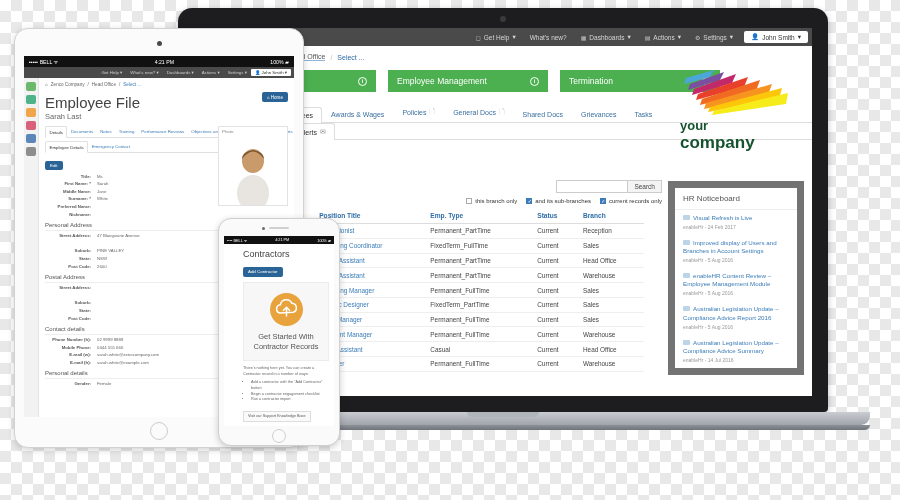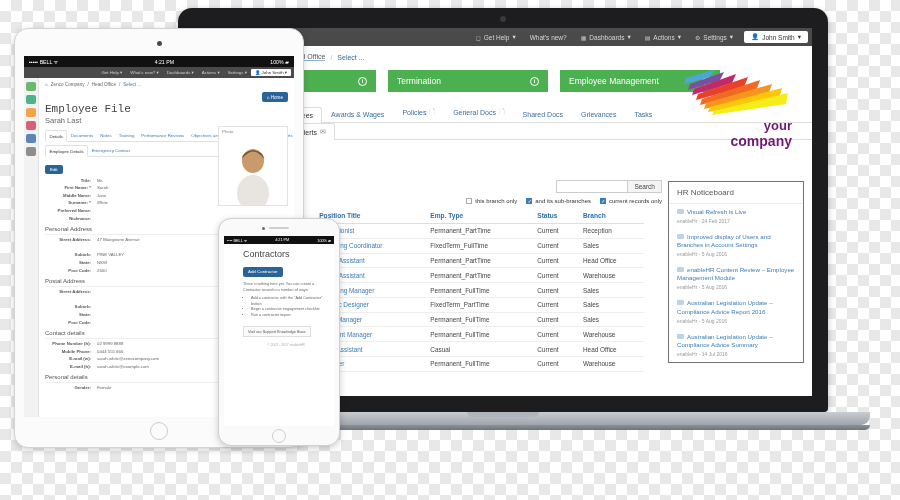--- a/index.html
+++ b/index.html
@@ -96,24 +96,24 @@
   table.emp { width:calc(100% - 190px); margin-left:22px; margin-top:4px; border-collapse:collapse; }
   table.emp th { font-size:6.6px; color:#2f6ea8; text-align:left; padding:4px 4px; font-weight:bold;
      border-bottom:1px solid #ddd; }
   table.emp td { font-size:6.4px; color:#444; padding:3.4px 4px; border-bottom:1px solid #eee; }
   table.emp td.lnk { color:#3b7cb8; }
 
   
   .rightcol { position:absolute; right:8px; top:30px; width:136px; }
   .logo { width:112px; height:92px; margin:4px auto 10px auto; position:relative; }
   .fan { position:absolute; left:0; top:0; width:112px; height:56px; }
-  .logotxt { text-align:right; font-weight:bold; color:#701a75; }
+  .logotxt { text-align:left; font-weight:bold; color:#14532d; }
   .logotxt .l1 { font-size:13px; }
-  .logotxt .l2 { font-size:14px; }
-  .notice { border:1px solid #737373; background:#fff;margin-top:27px; }
+  .logotxt .l2 { font-size:17px; }
+  .notice { border:7px solid #737373; background:#fff;margin-top:27px; }
   .notice h4 { font-size:8px; font-weight:normal; color:#555; padding:6px 8px;
     border-bottom:1px solid #eee; }
   .nitem { padding:4px 8px 5px 8px; }
   .nitem .t { font-size:6.2px; color:#3b7cb8; line-height:1.35; }
   .nitem .t .nic { display:inline-block; width:7px; height:5px; background:#bcd4e8;
     border-radius:1px; margin-right:3px; vertical-align:0px; }
   .nitem .m { font-size:5px; color:#999; margin-top:1.5px; }
 
   
   #tablet { position:absolute; left:14px; top:28px; width:290px; height:420px; z-index:3; }
@@ -129,21 +129,21 @@
   .t-topbar { height:11px; background:#4a4a4a; display:flex; align-items:center;
     justify-content:flex-end; padding-right:3px; }
   .t-tb { color:#cfcfcf; font-size:4.4px; padding:0 4px; white-space:nowrap;}
   .t-user { background:#fff; color:#333; border-radius:1px; padding:1px 4px; font-size:4.4px; }
   .t-main { display:flex; height:calc(100% - 22px); }
   .t-side { width:15px; background:#f2f2f2; border-right:1px solid #e3e3e3; padding-top:4px; }
   .sideic { width:10px; height:9px; margin:0 auto 4px auto; border-radius:2px; }
   .t-content { flex:1; padding:4px 6px; overflow:hidden; position:relative; }
   .t-crumb { font-size:4.6px; color:#666; display:flex; gap:3px; align-items:center; }
   .t-crumb a { color:#3b7cb8; text-decoration:none; }
-  .t-h1 { font-size:11px; color:#444; margin-top:16px;font-family:Liberation Mono, monospace; }
+  .t-h1 { font-size:15px; color:#444; margin-top:7px; }
   .t-h2 { font-size:7.5px; color:#666; margin-top:1px; }
   .t-homebtn { position:absolute; right:6px; top:14px; background:#2a6496; color:#fff;
     font-size:4.6px; padding:2.5px 5px; border-radius:2px; }
   .t-tabs { display:flex; margin-top:5px; border-bottom:1px solid #e0e0e0; flex-wrap:nowrap; }
   .t-tab { font-size:4.4px; color:#3b7cb8; padding:2.5px 3.5px; white-space:nowrap; }
   .t-tab.active { color:#333; border:1px solid #e0e0e0; border-bottom:1px solid #fff;
     margin-bottom:-1px; background:#fff; border-radius:2px 2px 0 0; }
   .t-tabs2 { display:flex; margin-top:3px; border-bottom:1px solid #e0e0e0; }
   .t-editbtn { background:#2a6496; color:#fff; font-size:4.4px; padding:2px 5px;
     border-radius:2px; display:inline-block; margin-top:4px; }
@@ -235,25 +235,25 @@
         <span class="sep">/</span>
         <a href="#">Select ...</a>
       </div>
 
       <div class="cards">
         <div class="gcard">
           <span>Employment</span>
           <span class="info">i</span>
         </div>
         <div class="gcard">
+          <span>Employee Management</span>
+          <span class="info">i</span>
+        </div>
+        <div class="gcard">
           <span>Termination</span>
-          <span class="info">i</span>
-        </div>
-        <div class="gcard">
-          <span>Employee Management</span>
           <span class="info">i</span>
         </div>
       </div>
 
       <div class="tabrow" id="tabs1">
           <div class="tab">
             <span>Candidates</span>
           </div>
           <div class="tab active">
             <span>Employees</span>
@@ -635,20 +635,32 @@
           ▪▪▪▪ <span>BELL</span> ᯤ
         </span>
         <span>4:21 PM</span>
         <span>
           <span>100%</span> ▰
         </span>
       </div>
       <div class="ph-pad">
         <div class="ph-h1">Contractors</div>
         <div class="ph-btn">Add Contractor</div>
+        <div class="ph-card">
+          <div class="cloudcirc">
+            <svg viewBox="0 0 33 33" width="33" height="33">
+              <path d="M10 20 a4.2 4.2 0 0 1 .4-8.3 a6 6 0 0 1 11.4-1.4 a4.6 4.6 0 0 1 1.3 9 Z" fill="none" stroke="#fff" stroke-width="1.5"></path>
+              <path d="M16.5 23.5 V14.5 M13 17.8 l3.5-3.4 3.5 3.4" fill="none" stroke="#fff" stroke-width="1.5"></path>
+            </svg>
+          </div>
+          <div class="cta">
+            <div>Get Started With</div>
+            <div>Contractor Records</div>
+          </div>
+        </div>
         <div class="ph-body-txt">There's nothing here yet. You can create a Contractor record in a number of ways:</div>
         <ul class="ph-ul" id="ph-bullets">
             <li>Add a contractor with the "Add Contractor" button</li>
             <li>Begin a contractor engagement checklist</li>
             <li>Run a contractor import</li>
           </ul>
         <div class="ph-link">Visit our Support Knowledge Base</div>
         <div class="ph-foot">© 2007 - 2017 enableHR</div>
       </div>
     </div>

